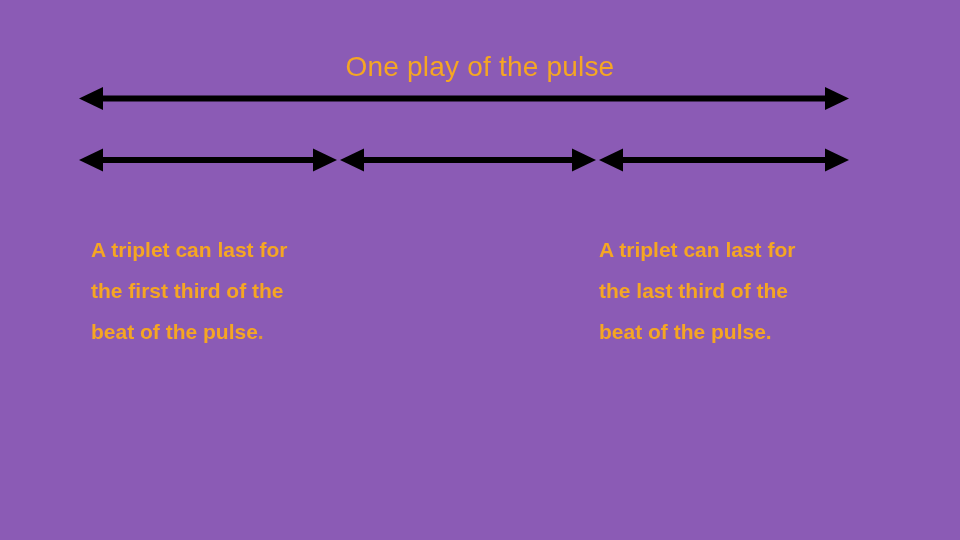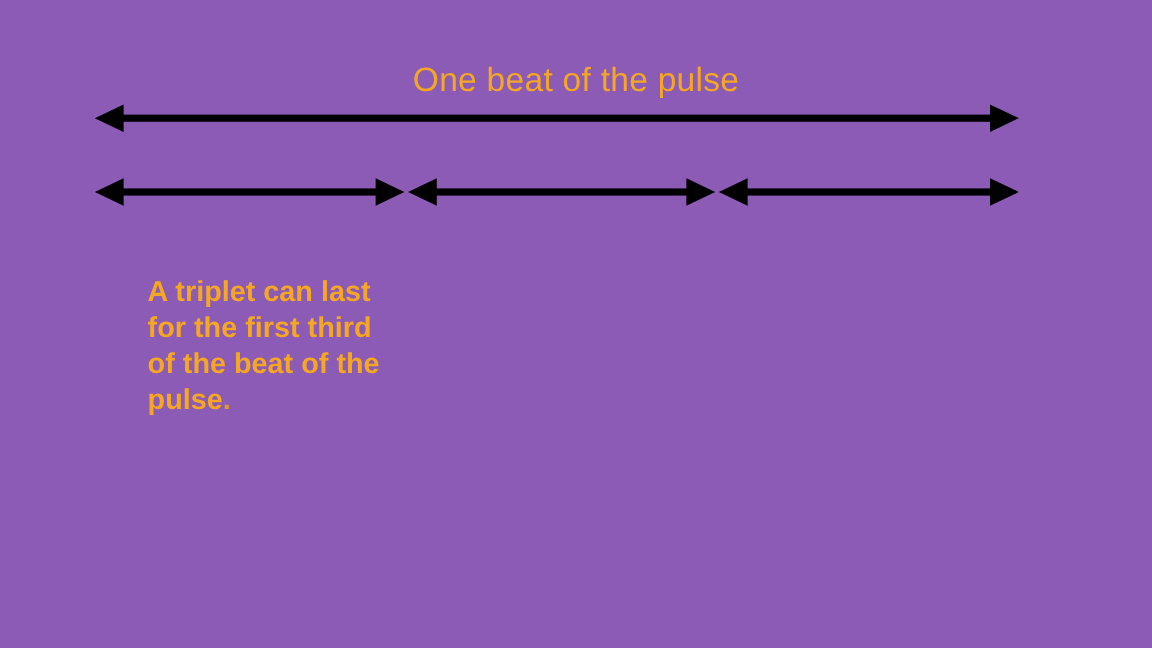--- a/index.html
+++ b/index.html
@@ -44,24 +44,23 @@
     width: 960px;
     height: 540px;
     pointer-events: none;
   }
 
   
   .caption {
     position: absolute;
     color: #F5A623;
     font-weight: 700;
-    font-size: 24px;
-    line-height: 30px;
+    font-size: 21px;
+    line-height: 41px;
     white-space: pre-line;
-    margin-left: 32px;
   }
   #caption-left {
     left: 91px;
     top: 229px;
     width: 215px;
   }
   #caption-middle {
     left: 345px;
     top: 229px;
     width: 220px;
@@ -74,21 +73,21 @@
   .caption .tail {
     color: #E09A35;
     font-weight: 700;
   }
 </style>
 </head>
 <body>
 
 <div id="slide">
 
-  <div id="title">One beat of the pulse</div>
+  <div id="title">One play of the pulse</div>
 
   <svg class="arrow-layer" viewBox="0 0 960 540" width="960" height="540" xmlns="http://www.w3.org/2000/svg">
 
     <g>
 
       <rect x="96" y="95.5" width="738" height="6" fill="#000000"></rect>
 
       <polygon points="79,98.5 103,87 103,110" fill="#000000"></polygon>
 
       <polygon points="849,98.5 825,87 825,110" fill="#000000"></polygon>
@@ -113,14 +112,15 @@
         <polygon points="599,160 623,148.5 623,171.5" fill="#000000"></polygon>
         <polygon points="849,160 825,148.5 825,171.5" fill="#000000"></polygon>
       </g>
 
     </g>
   </svg>
 
   <div id="caption-left" class="caption"><span>A triplet can last for the first third of the beat of the pulse</span><span class="tail">.</span></div>
 
 
+  <div id="caption-right" class="caption"><span>A triplet can last for the last third of the beat of the pulse.</span></div>
 
 </div>
 
 </body></html>

